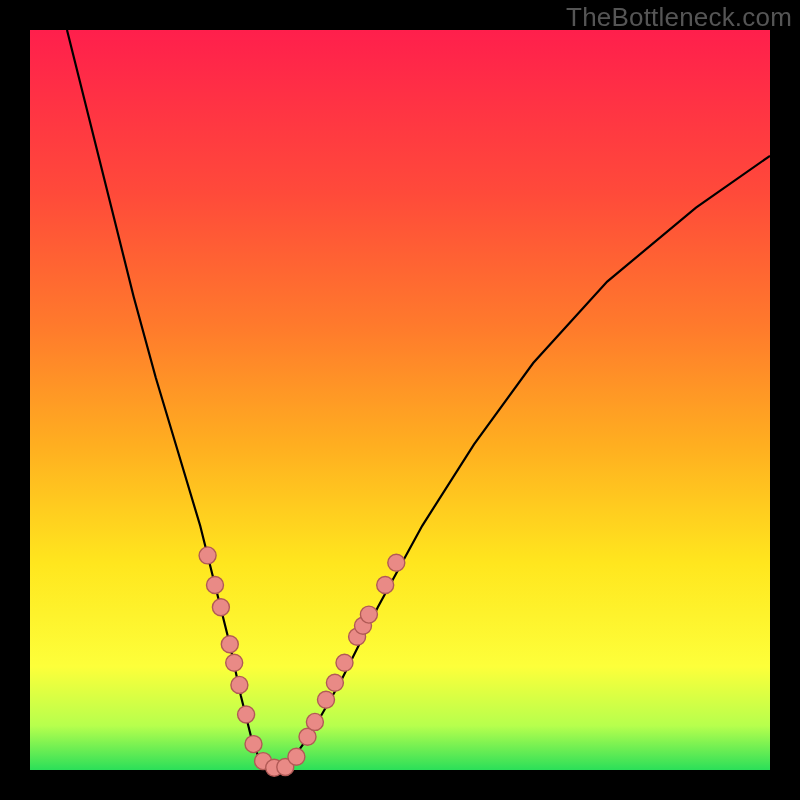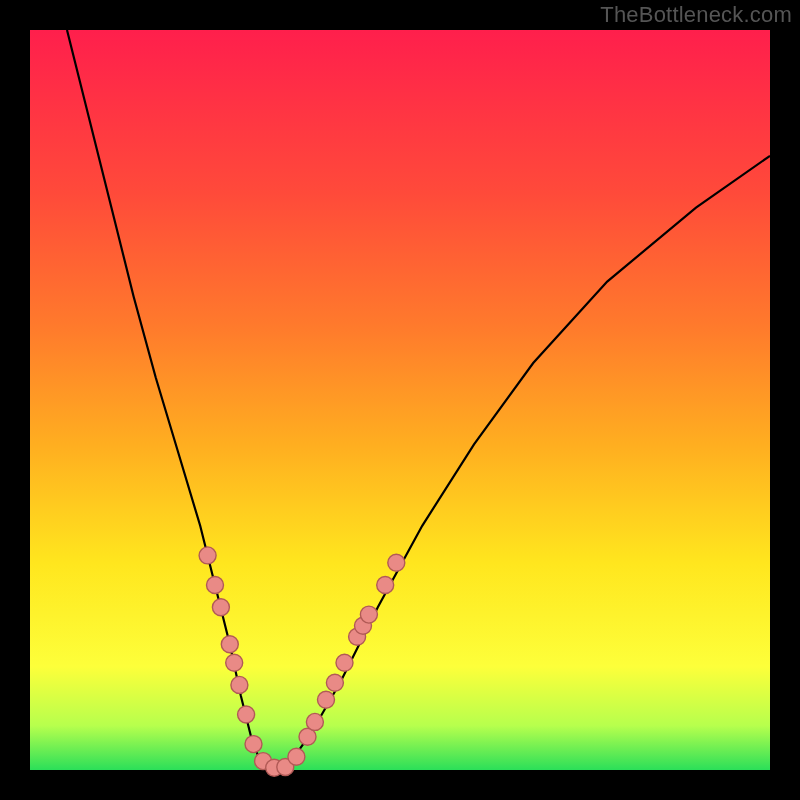--- a/index.html
+++ b/index.html
@@ -14,21 +14,21 @@
     position: relative;
     width: 800px;
     height: 800px;
     background: #000;
   }
   .attribution {
     position: absolute;
     top: 2px;
     right: 8px;
     color: #555;
-    font-size: 22px;
+    font-size: 26px;
     font-weight: 500;
     letter-spacing: 0.2px;
     text-align: right;
   }
   svg {
     display: block;
   }
   .plot-bg stop.s0 { stop-color: var(--c0); }
   .plot-bg stop.s1 { stop-color: var(--c1); }
   .plot-bg stop.s2 { stop-color: var(--c2); }

